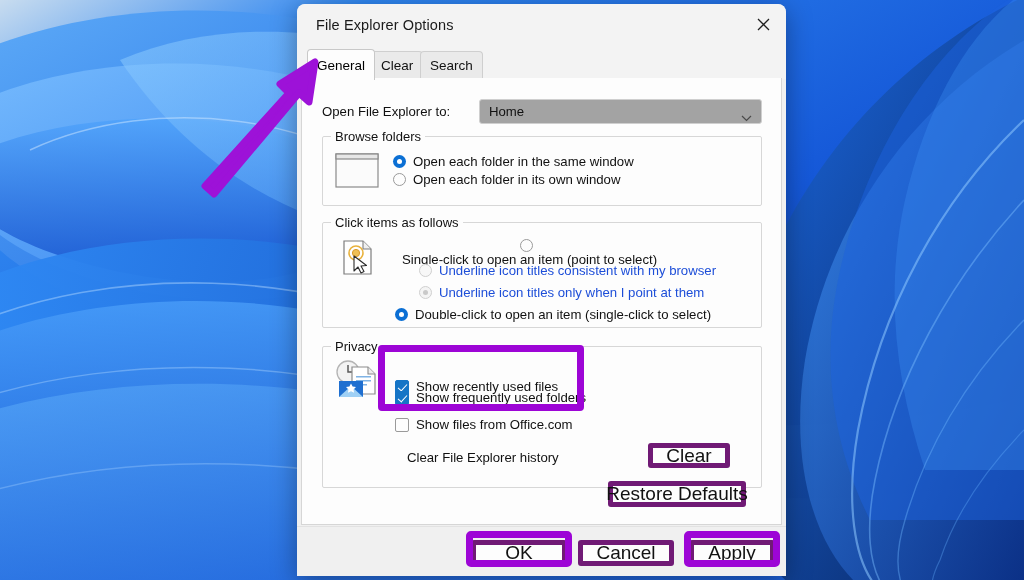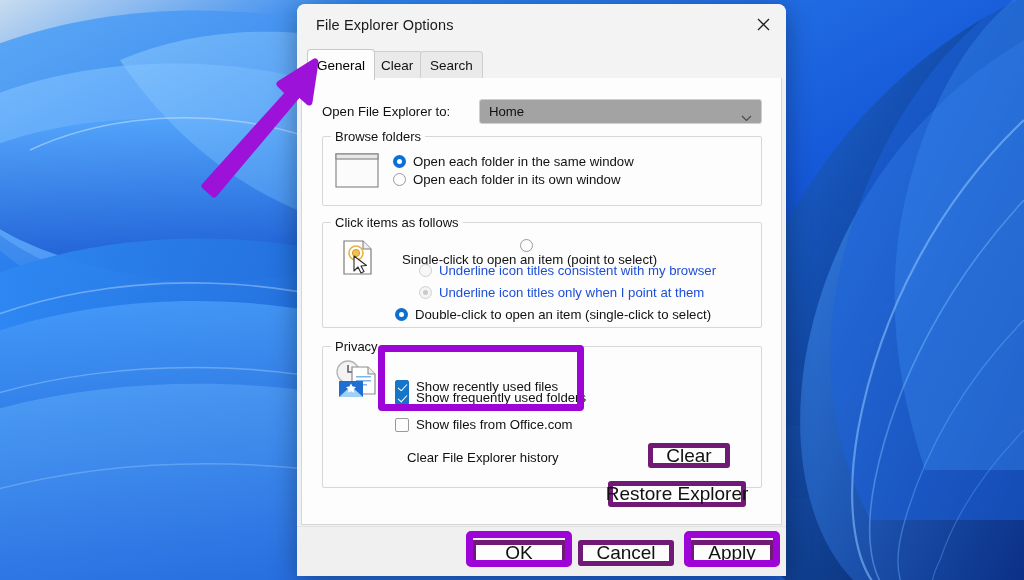--- a/index.html
+++ b/index.html
@@ -324,21 +324,21 @@
       </div>
 
       <div id="clear-label">Clear File Explorer history</div>
       <div class="winbtn" id="clear-btn">
         <span>Clear</span>
       </div>
     </div>
   </div>
 
   <div class="winbtn" id="restore-btn" style="position:absolute;left:311px;top:477px;">
-    <span>Restore Explorer</span>
+    <span>Restore Defaults</span>
   </div>
 
   <div id="footer"></div>
   <div class="winbtn" id="ok-btn" style="left:174px;top:536px;">
     <span>OK</span>
   </div>
   <div class="winbtn" id="cancel-btn" style="left:281px;top:536px;">
     <span>Cancel</span>
   </div>
   <div class="winbtn" id="apply-btn" style="left:392px;top:536px;">

